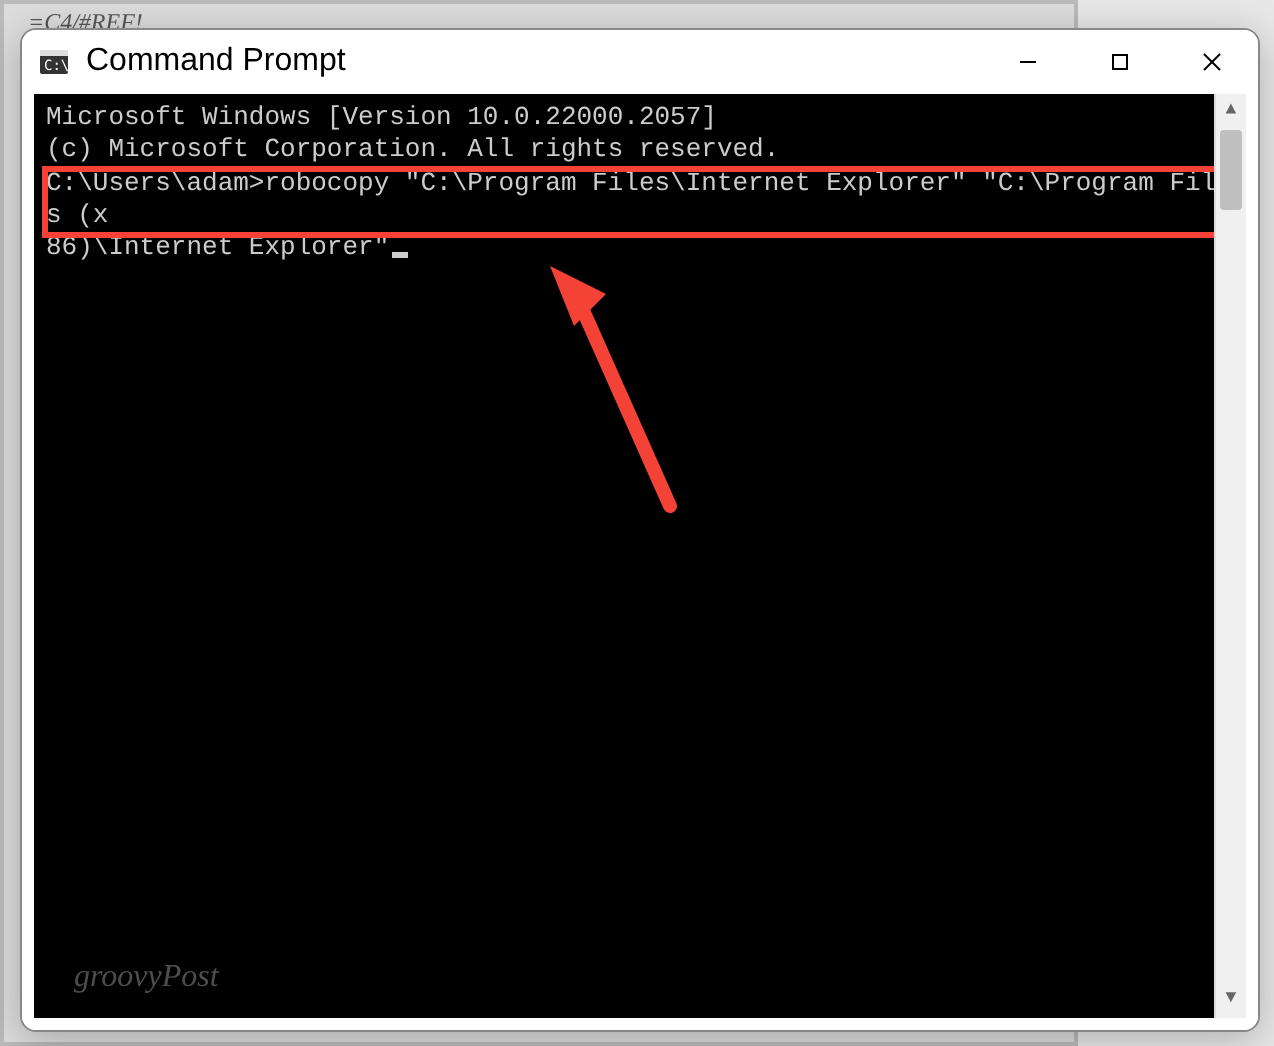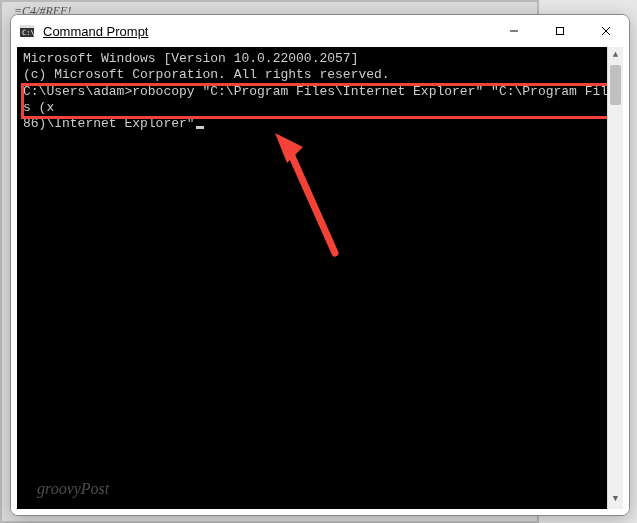--- a/index.html
+++ b/index.html
@@ -53,24 +53,23 @@
     }
     .titlebar-icon {
       width: 16px;
       height: 16px;
       margin-right: 8px;
       display: flex;
       align-items: center;
       justify-content: center;
     }
     .titlebar-title {
-      font-size: 13px;
+      font-size: 16px;
       color: #000;
       flex: 1;
-      text-decoration: underline;
     }
     .win-controls {
       display: flex;
       height: 100%;
     }
     .win-btn {
       width: 46px;
       height: 32px;
       display: flex;
       align-items: center;

